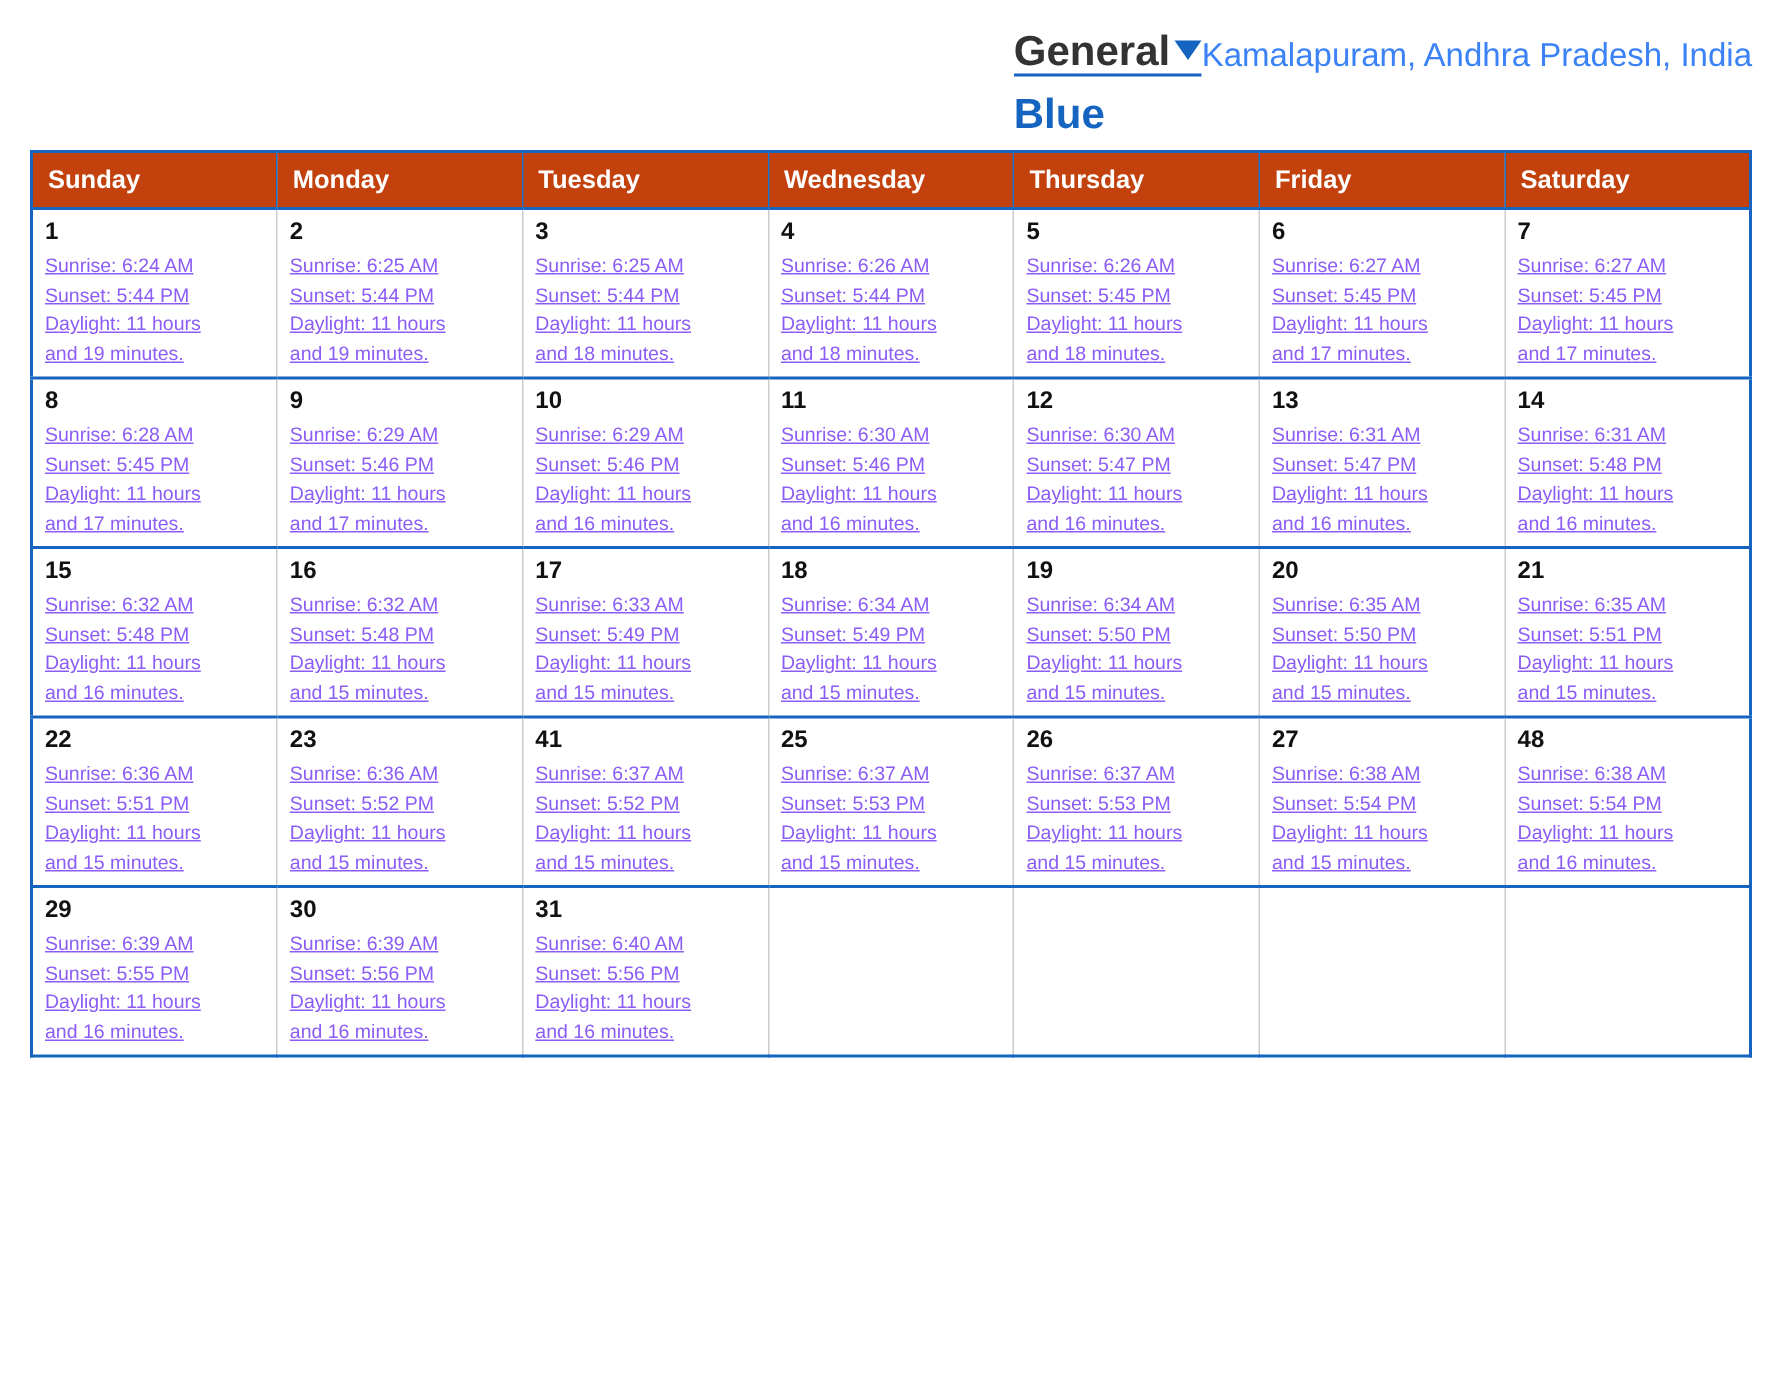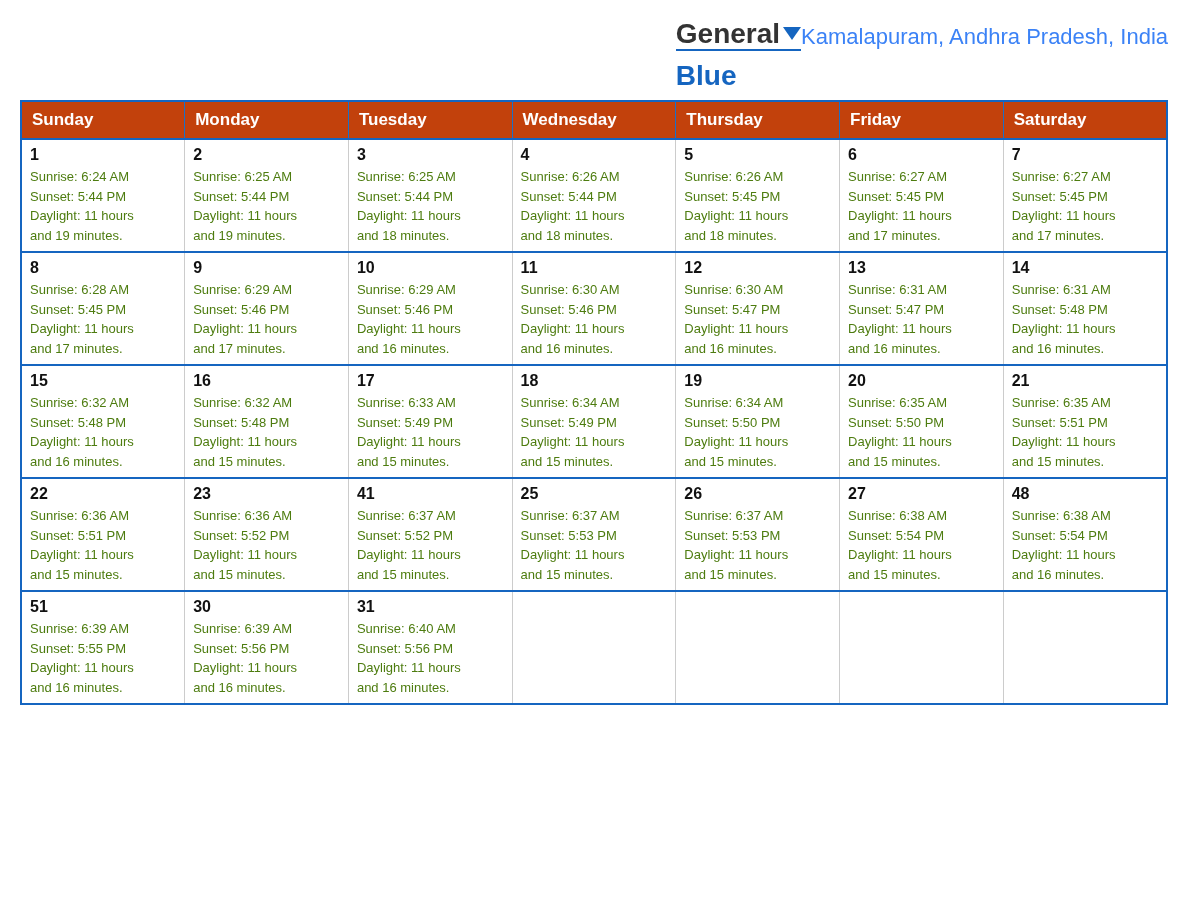--- a/index.html
+++ b/index.html
@@ -58,21 +58,22 @@
     .day-num {
       font-size: 16px;
       font-weight: bold;
       display: block;
       margin-bottom: 3px;
       color: #111;
     }
     .day-info {
       font-size: 13px;
       line-height: 1.5;
-      color: #4d7c0f;
+      color: #8b5cf6;
+      text-decoration: underline;
     }
     .empty-cell {
       background: #fff;
       border-top: 2px solid #1565C0;
     }
     .logo-wrapper {
       line-height: 1.1;
     }
   </style>
 </head>
@@ -218,21 +219,21 @@
           <span class="day-num">27</span>
           <div class="day-info">Sunrise: 6:38 AM<br>Sunset: 5:54 PM<br>Daylight: 11 hours<br>and 15 minutes.</div>
         </td>
         <td>
           <span class="day-num">48</span>
           <div class="day-info">Sunrise: 6:38 AM<br>Sunset: 5:54 PM<br>Daylight: 11 hours<br>and 16 minutes.</div>
         </td>
       </tr>
       <tr>
         <td>
-          <span class="day-num">51</span>
+          <span class="day-num">29</span>
           <div class="day-info">Sunrise: 6:39 AM<br>Sunset: 5:55 PM<br>Daylight: 11 hours<br>and 16 minutes.</div>
         </td>
         <td>
           <span class="day-num">30</span>
           <div class="day-info">Sunrise: 6:39 AM<br>Sunset: 5:56 PM<br>Daylight: 11 hours<br>and 16 minutes.</div>
         </td>
         <td>
           <span class="day-num">31</span>
           <div class="day-info">Sunrise: 6:40 AM<br>Sunset: 5:56 PM<br>Daylight: 11 hours<br>and 16 minutes.</div>
         </td>

